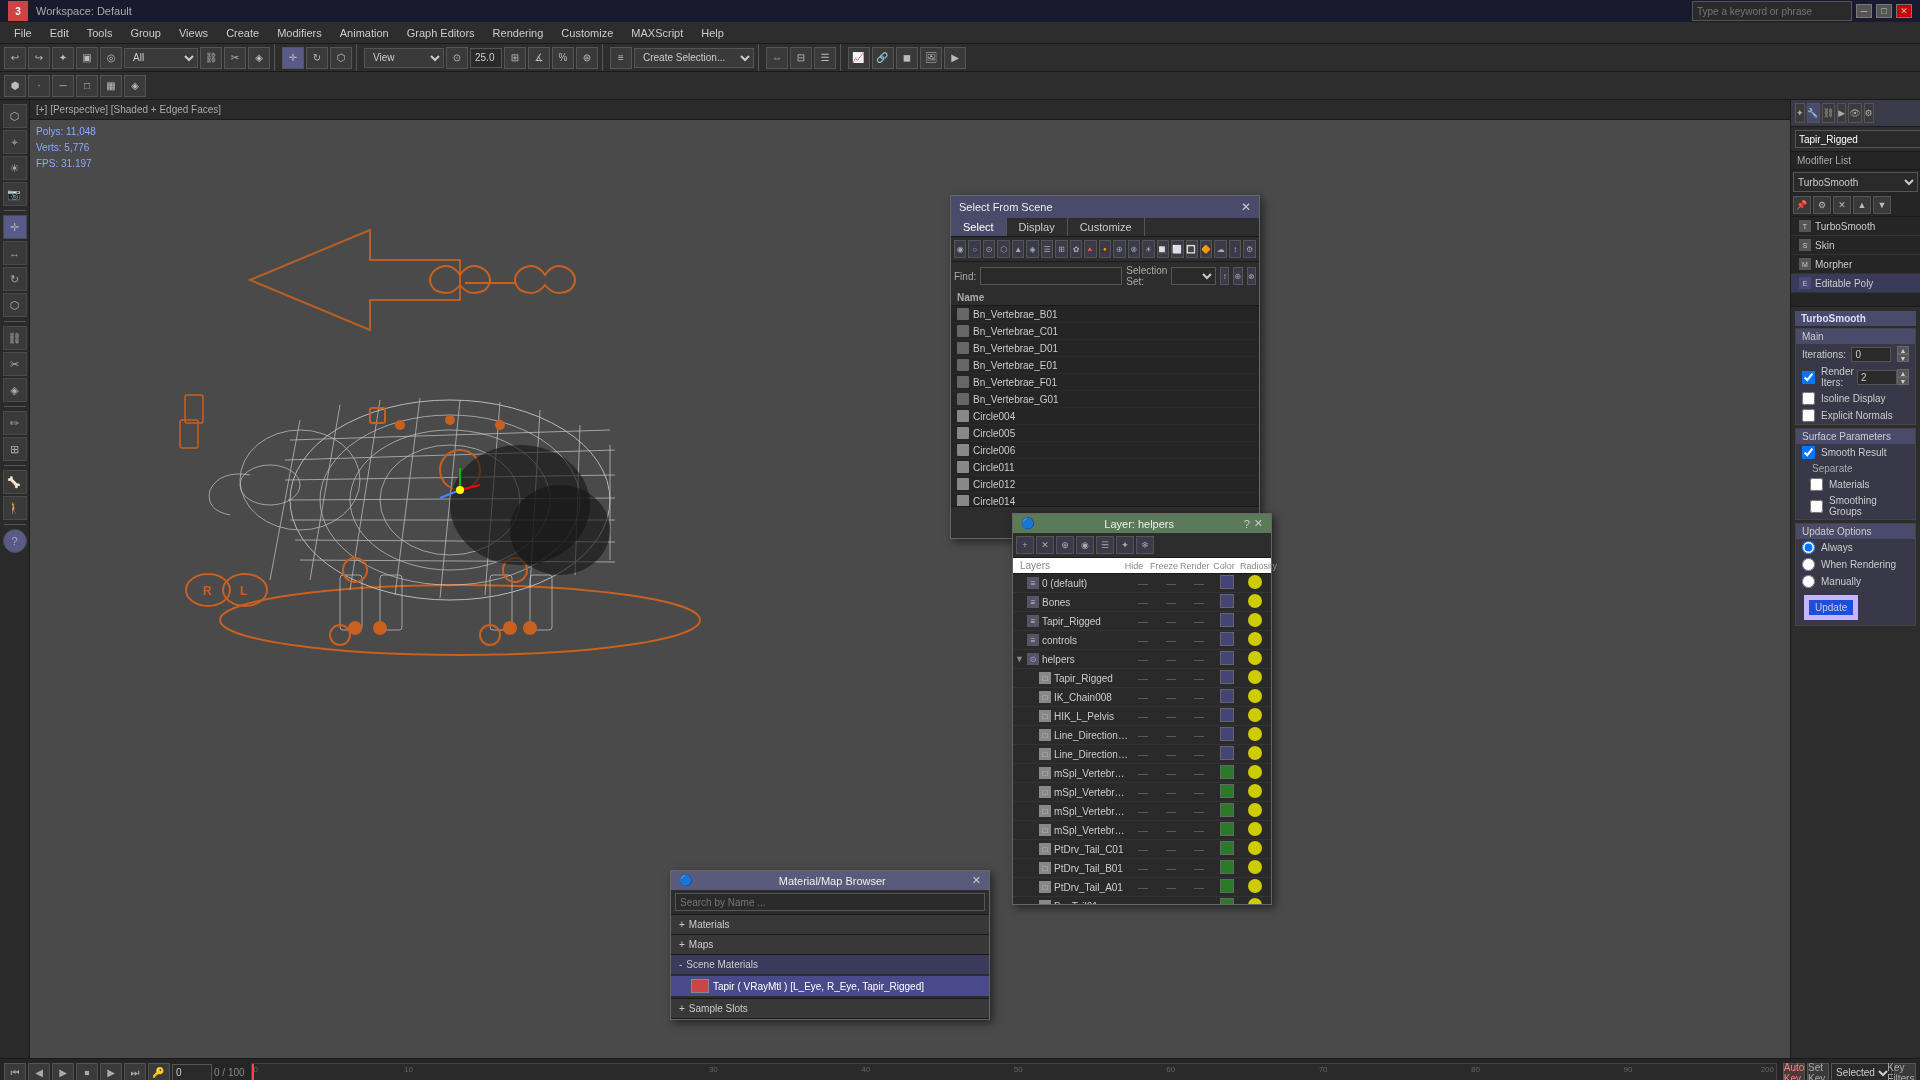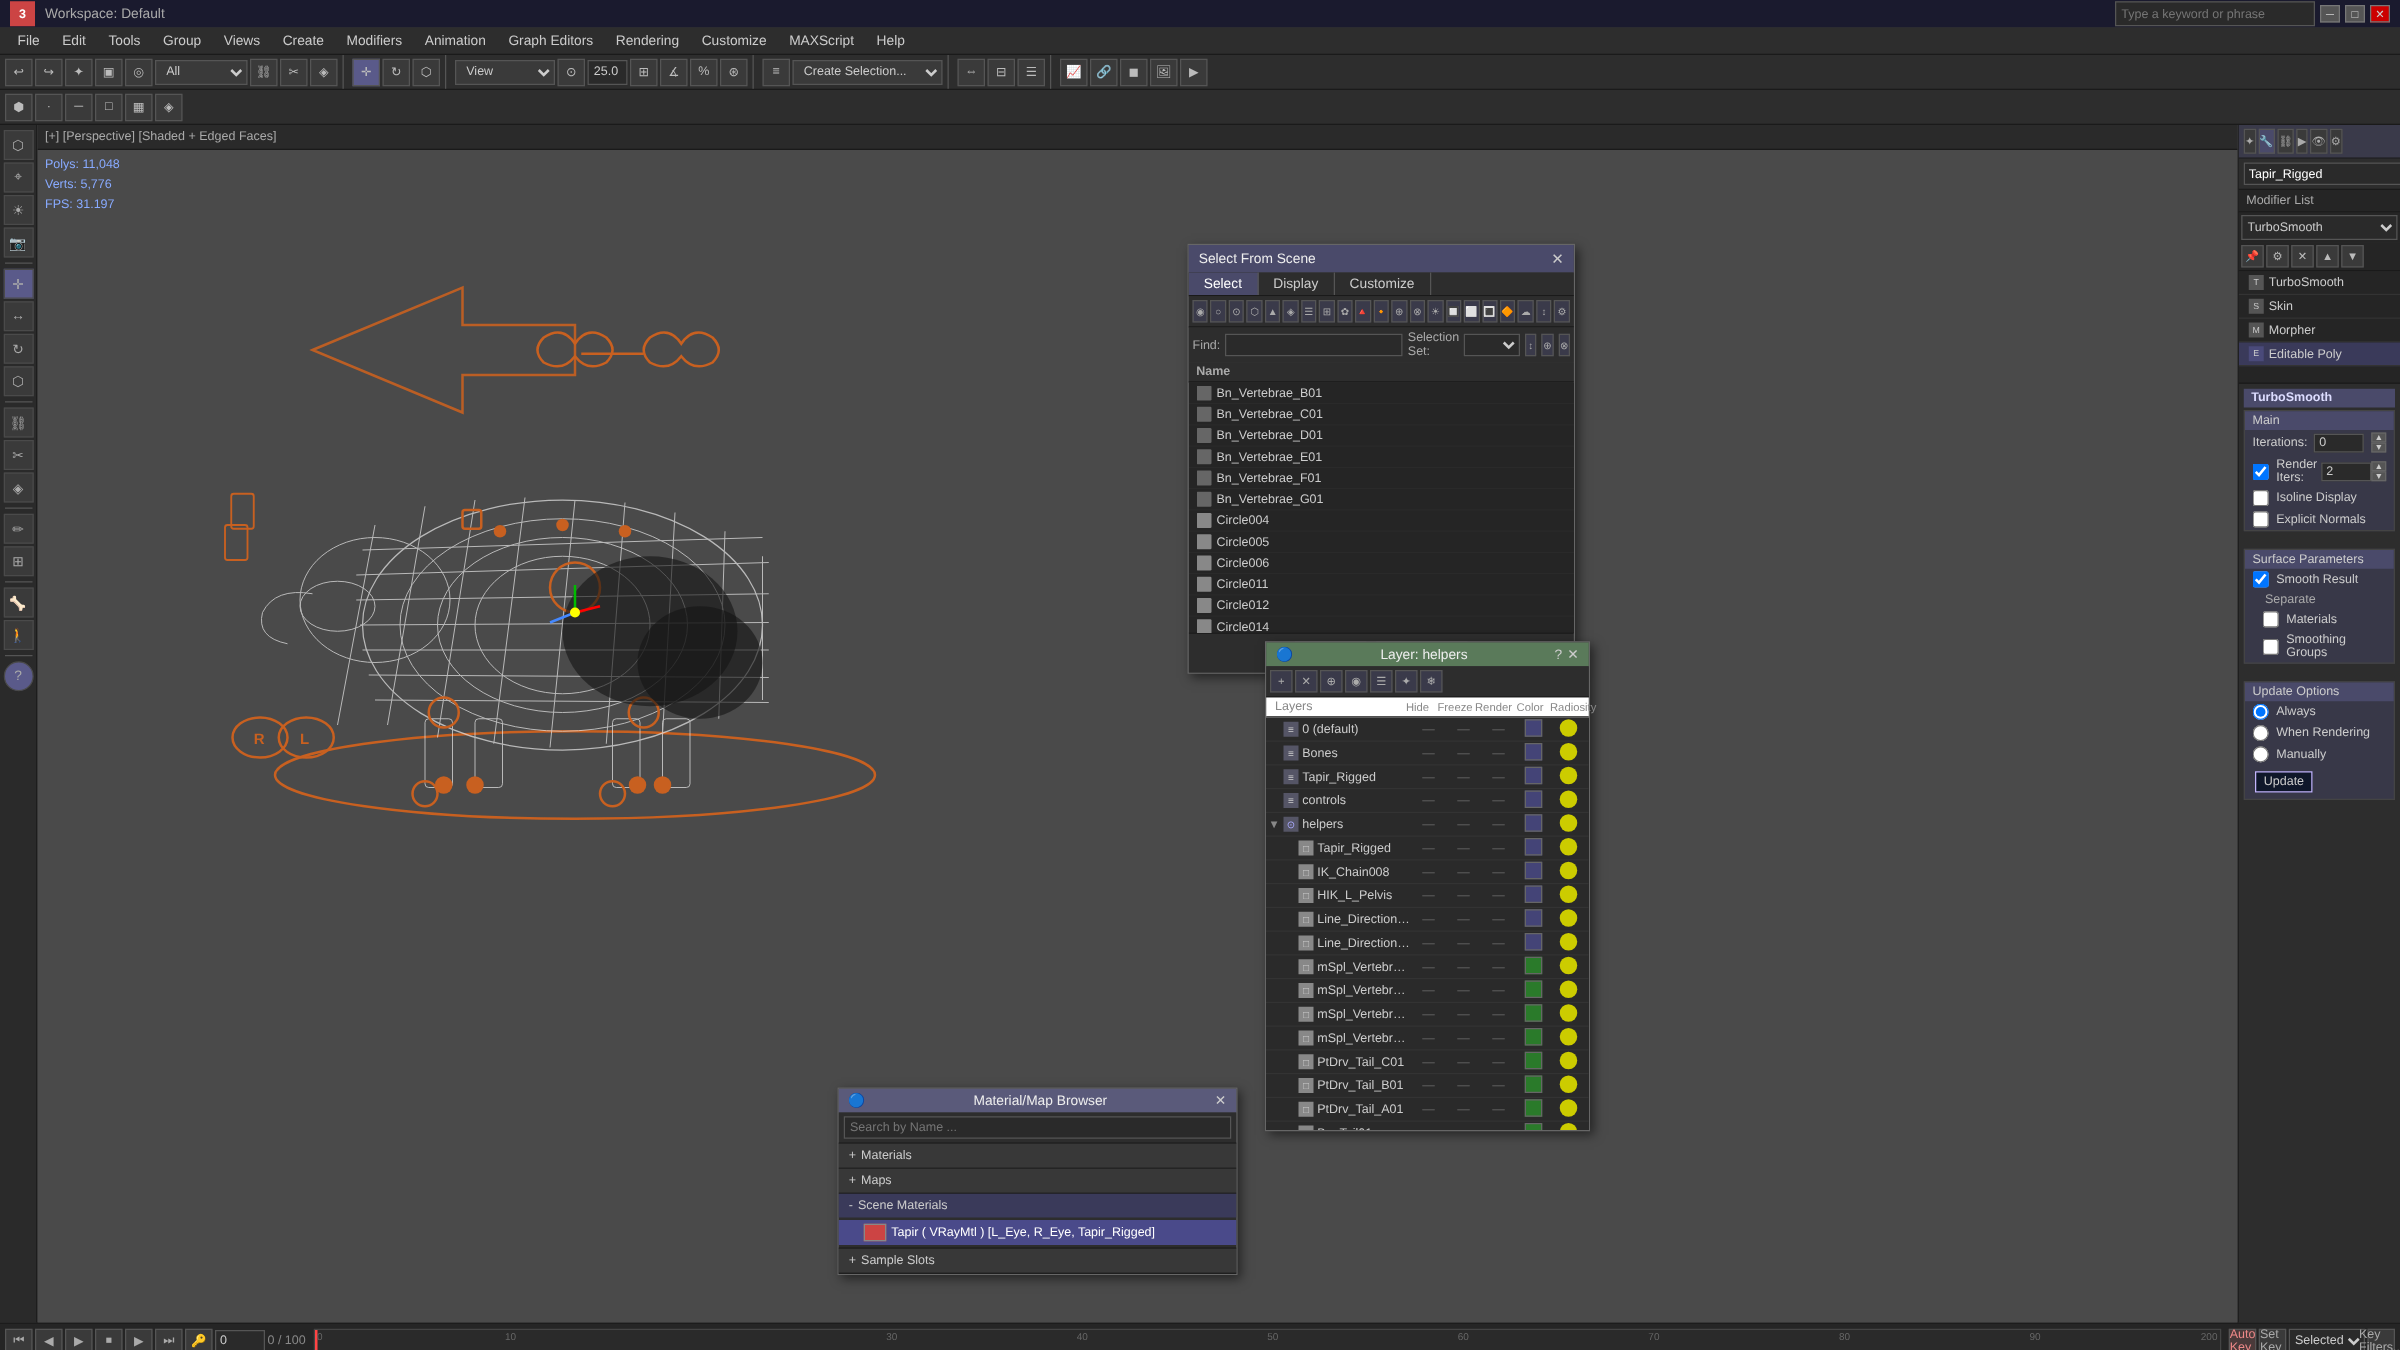--- a/index.html
+++ b/index.html
@@ -42,26 +42,26 @@
 
     
     #modifier-panel { width: 130px; background: #2d2d2d; border-left: 1px solid #1a1a1a; display: flex; flex-direction: column; font-size: 10px; flex-shrink: 0; }
     .mp-tab { height: 20px; flex: 1; background: #3a3a3a; border: 1px solid #555; display: flex; align-items: center; justify-content: center; font-size: 9px; color: #aaa; cursor: pointer; }
     .mp-tab.active { background: #4a4a6a; color: #fff; }
     #modifier-list-label { padding: 3px 6px; color: #aaa; font-size: 10px; background: #252525; border-bottom: 1px solid #1a1a1a; }
     .modifier-item { padding: 3px 8px; color: #ccc; font-size: 10px; cursor: pointer; display: flex; align-items: center; gap: 4px; border-bottom: 1px solid #333; }
     .modifier-item.selected { background: #3a3a5a; }
     .mod-icon { width: 12px; height: 12px; background: #555; display: flex; align-items: center; justify-content: center; font-size: 7px; }
     .modifier-content { padding: 4px; }
-    .mod-section { background: #383848; border: 1px solid #444; margin-bottom: 14px; }
+    .mod-section { background: #383848; border: 1px solid #444; margin-bottom: 3px; }
     .mod-section-title { background: #4a4a6a; padding: 2px 6px; font-size: 10px; color: #ccc; cursor: pointer; }
     .mod-field { display: flex; align-items: center; justify-content: space-between; padding: 2px 6px; font-size: 10px; }
     .mod-value { background: #2a2a2a; border: 1px solid #555; color: #ccc; width: 40px; padding: 1px 3px; font-size: 10px; }
     .mod-checkbox { margin-right: 4px; }
-    .mod-btn { background: #0f172a; border: 1px solid #c4b5fd; color: #ccc; padding: 2px 6px; font-size: 10px; cursor: pointer; margin: 2px; }
+    .mod-btn { background: #1d4ed8; border: 5px solid #c4b5fd; color: #ccc; padding: 2px 6px; font-size: 10px; cursor: pointer; margin: 2px; }
 
     
     #select-scene-dialog { position: absolute; top: 75px; left: 920px; width: 310px; background: #3a3a3a; border: 1px solid #666; box-shadow: 3px 3px 8px rgba(0,0,0,0.5); z-index: 100; }
     #ssd-title { background: #4a4a6a; padding: 4px 8px; display: flex; justify-content: space-between; align-items: center; color: #eee; font-size: 11px; }
     #ssd-close { cursor: pointer; color: #ccc; font-size: 12px; }
     #ssd-tabs { display: flex; background: #2d2d2d; border-bottom: 1px solid #1a1a1a; }
     .ssd-tab { padding: 3px 12px; color: #ccc; font-size: 11px; cursor: pointer; border-right: 1px solid #555; }
     .ssd-tab.active { background: #4a4a6a; color: #fff; }
     #ssd-toolbar { display: flex; gap: 2px; padding: 3px; background: #2d2d2d; border-bottom: 1px solid #1a1a1a; }
     .ssd-tbtn { width: 18px; height: 18px; background: #3a3a4a; border: 1px solid #555; display: flex; align-items: center; justify-content: center; font-size: 8px; color: #aaa; cursor: pointer; }

